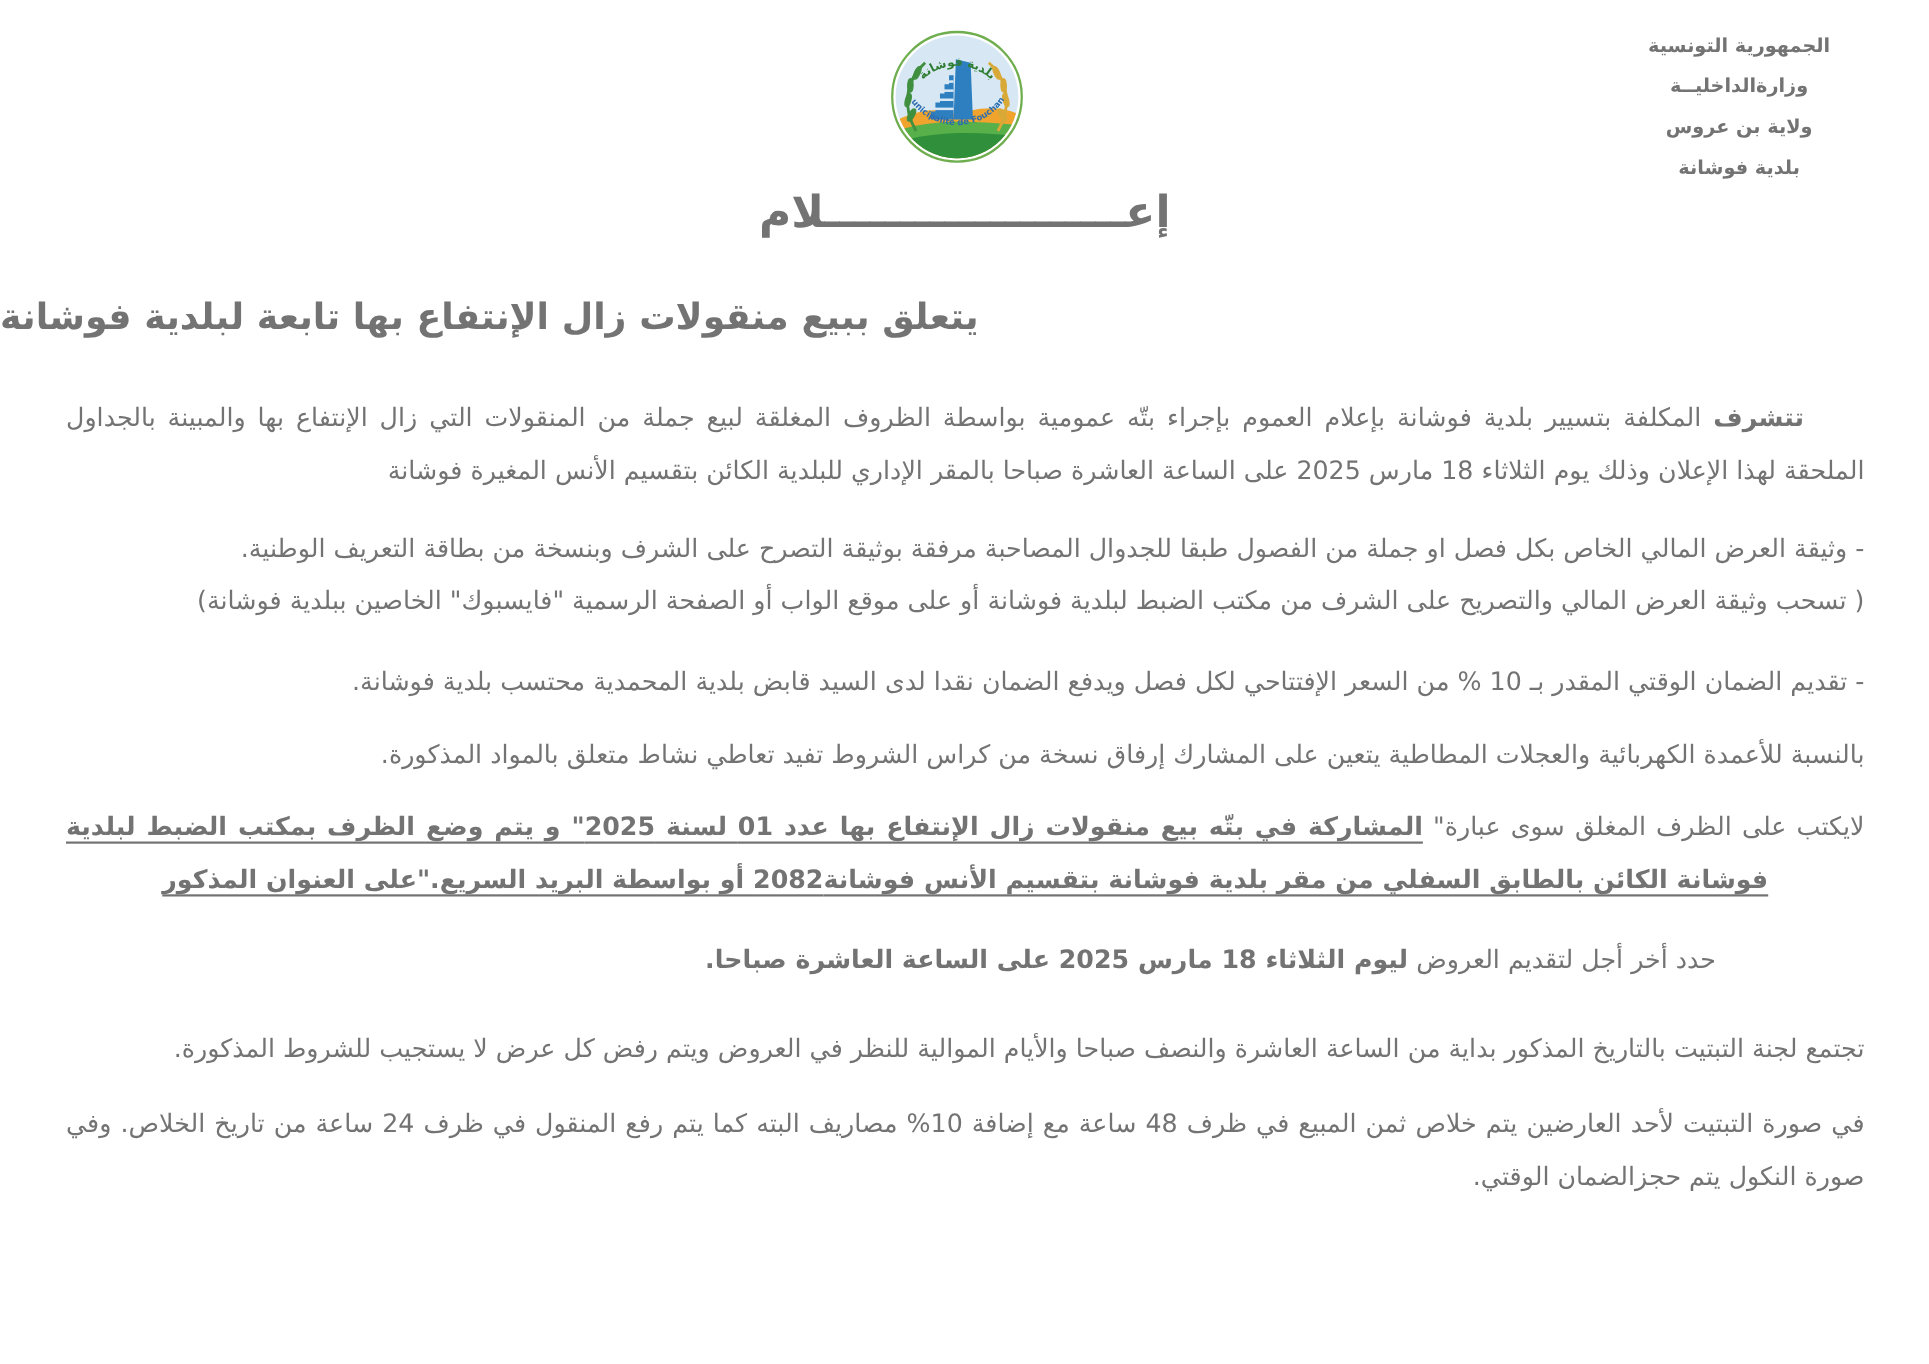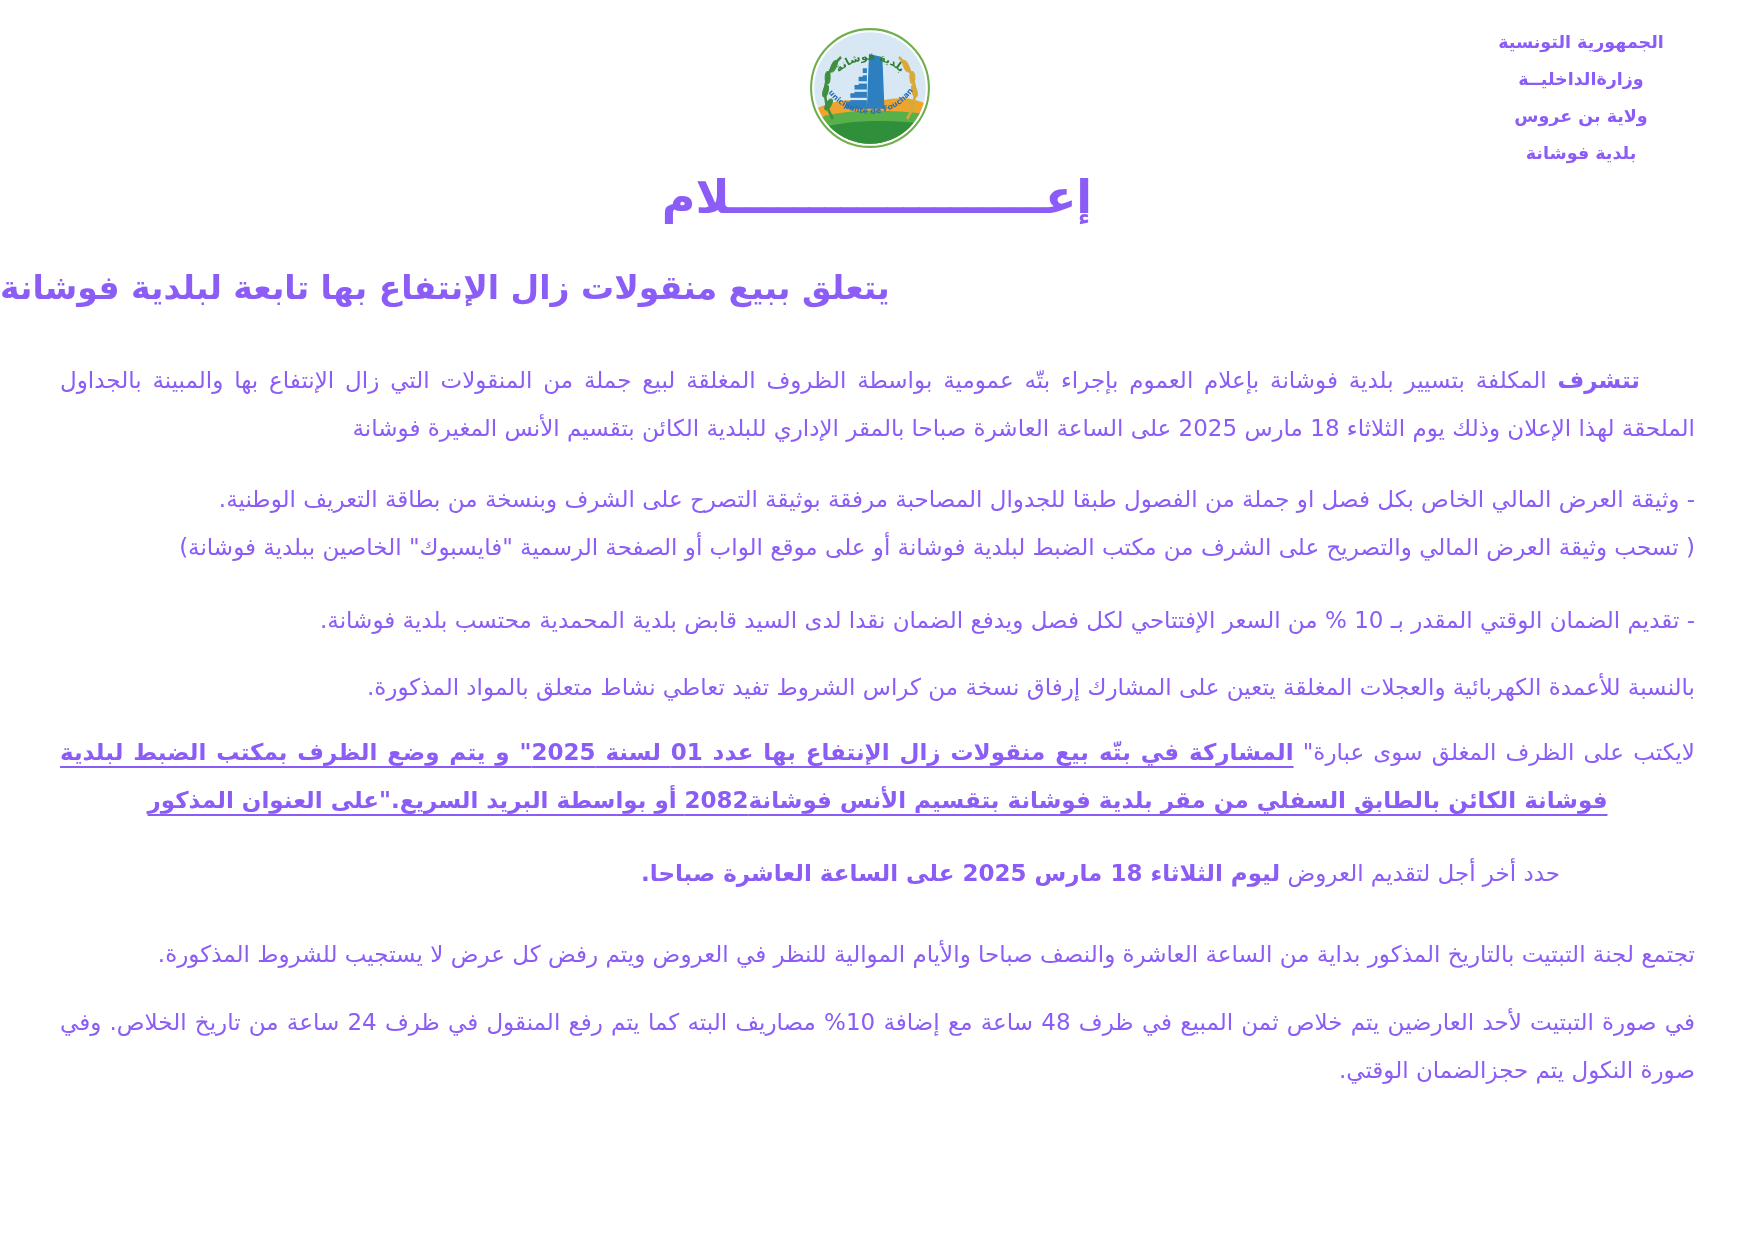--- a/index.html
+++ b/index.html
@@ -1,38 +1,38 @@
 <!DOCTYPE html>
 <html lang="ar" dir="rtl"><head>
 <meta charset="utf-8">
 <style>
   html,body { margin:0; padding:0; background:#e8e8e8; }
   .page {
     position:relative;
     width:1754px; height:1240px;
     margin:0 auto;
     background:#ffffff;
-    color:#8b5cf6;
+    color:#737373;
     font-family:"DejaVu Sans", sans-serif;
     direction:rtl;
     overflow:hidden;
   }
   
   .ministry {
     position:absolute; top:24px; right:48px; width:250px;
     text-align:center; font-weight:bold; font-size:17.5px; line-height:37px;
   }
   .ministry div { white-space:nowrap; }
   
   .logo { position:absolute; top:26px; left:808px; width:124px; height:124px; }
   .logo svg { width:100%; height:100%; display:block; }
   
   .title {
     position:absolute; top:170px; left:0; width:100%;
-    text-align:center; font-size:46px; font-weight:bold; margin:0;
+    text-align:center; font-size:40px; font-weight:bold; margin:0;
     letter-spacing:0;
   }
   .subtitle {
     position:absolute; top:268px; left:0; width:100%;
     text-align:left; font-size:33px; font-weight:bold; margin:0;
   }
   
   .doc-body {
     position:absolute; top:356px; right:59px; left:60px;
     font-size:23px; line-height:48px;
@@ -125,21 +125,21 @@
 
   <div class="doc-body">
 
     <p class="p1"><span class="bold">تتشرف</span><span> المكلفة بتسيير بلدية فوشانة بإعلام العموم بإجراء بتّه عمومية بواسطة الظروف المغلقة لبيع جملة من المنقولات التي زال الإنتفاع بها والمبينة بالجداول الملحقة لهذا الإعلان وذلك يوم الثلاثاء 18 مارس 2025 على الساعة العاشرة صباحا بالمقر الإداري للبلدية الكائن بتقسيم الأنس المغيرة فوشانة</span></p>
 
 
     <p class="b1"><span>- وثيقة العرض المالي الخاص بكل فصل او جملة من الفصول طبقا للجدوال المصاحبة مرفقة بوثيقة التصرح على الشرف وبنسخة من بطاقة التعريف الوطنية.</span><br><span>( تسحب وثيقة العرض المالي والتصريح على الشرف من مكتب الضبط لبلدية فوشانة أو على موقع الواب أو الصفحة الرسمية "فايسبوك" الخاصين ببلدية فوشانة)</span></p>
 
     <p class="b2">- تقديم الضمان الوقتي المقدر بـ 10 % من السعر الإفتتاحي لكل فصل ويدفع الضمان نقدا لدى السيد قابض بلدية المحمدية محتسب بلدية فوشانة.</p>
 
-    <p class="p3">بالنسبة للأعمدة الكهربائية والعجلات المغلقة يتعين على المشارك إرفاق نسخة من كراس الشروط تفيد تعاطي نشاط متعلق بالمواد المذكورة.</p>
+    <p class="p3">بالنسبة للأعمدة الكهربائية والعجلات المطاطية يتعين على المشارك إرفاق نسخة من كراس الشروط تفيد تعاطي نشاط متعلق بالمواد المذكورة.</p>
 
     <p class="p4"><span>لايكتب على الظرف المغلق سوى عبارة" </span><span class="u">المشاركة في بتّه بيع منقولات زال الإنتفاع بها عدد 01 لسنة 2025" و يتم وضع الظرف بمكتب الضبط لبلدية فوشانة الكائن بالطابق السفلي من مقر بلدية فوشانة بتقسيم الأنس فوشانة2082 أو بواسطة البريد السريع."على العنوان المذكور</span></p>
 
     <p class="p5"><span>حدد أخر أجل لتقديم العروض </span><span class="bold">ليوم الثلاثاء 18 مارس 2025 على الساعة العاشرة صباحا.</span></p>
 
     <p class="p6">تجتمع لجنة التبتيت بالتاريخ المذكور بداية من الساعة العاشرة والنصف صباحا والأيام الموالية للنظر في العروض ويتم رفض كل عرض لا يستجيب للشروط المذكورة.</p>
 
     <p class="p7">في صورة التبتيت لأحد العارضين يتم خلاص ثمن المبيع في ظرف 48 ساعة مع إضافة 10% مصاريف البته كما يتم رفع المنقول في ظرف 24 ساعة من تاريخ الخلاص. وفي صورة النكول يتم حجزالضمان الوقتي.</p>
 
 

